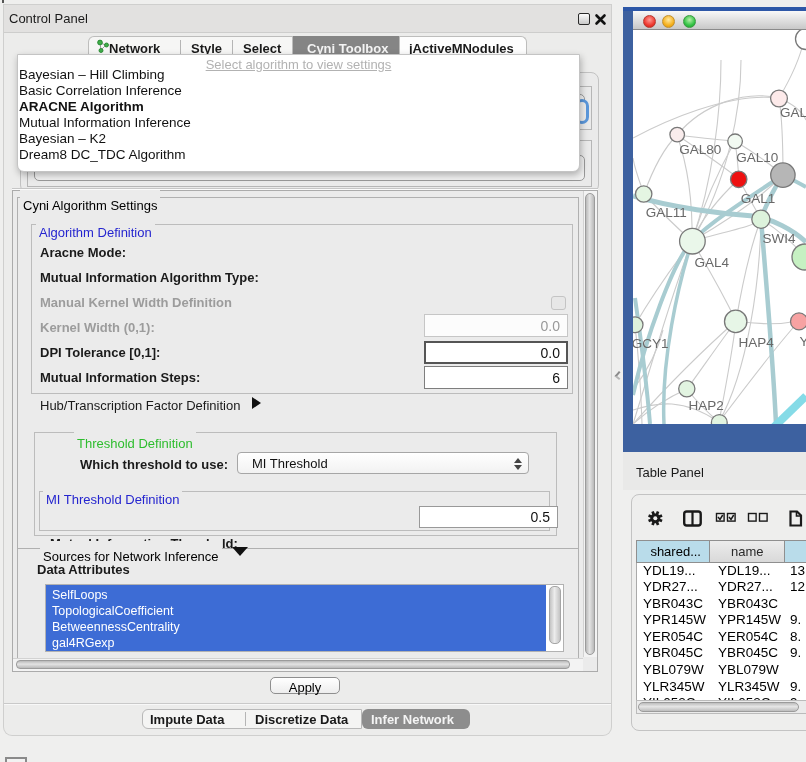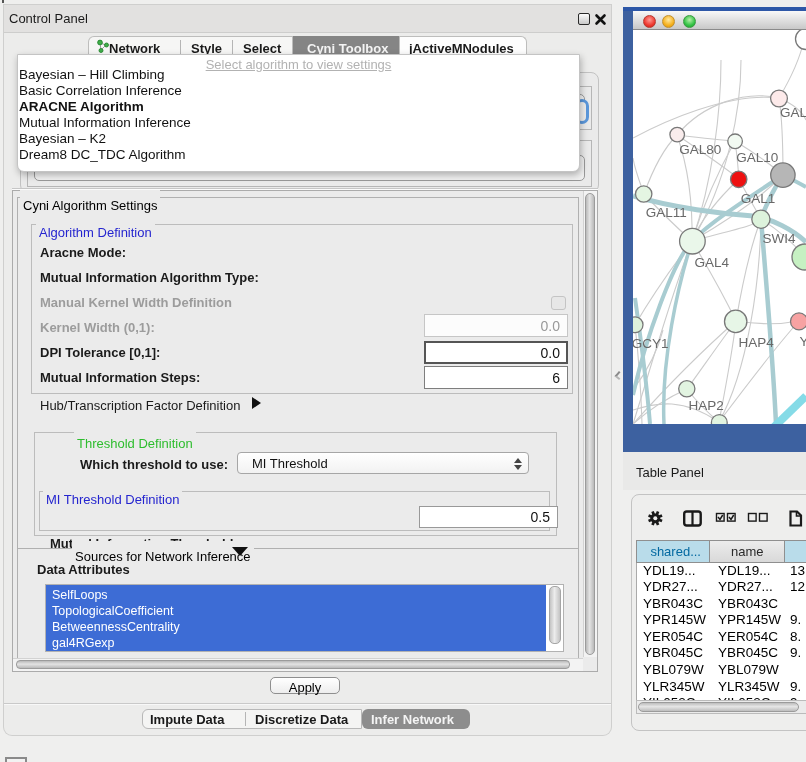--- a/index.html
+++ b/index.html
@@ -95,21 +95,21 @@
         <div class="up"></div>
         <div class="dn"></div>
       </div>
     </div>
 <div class="gbox" style="left:39px;top:491px;width:511px;height:40px;border-color:#bcbcbc;"></div>
 <div class="gtitle" style="left:43px;top:484px;color:#2525cf;">MI Threshold Definition</div>
 <div class="lbl b" style="left:50px;top:536px;">Mutual Information Threshold:</div>
 <div class="field" style="left:419px;top:506px;width:139px;height:22px;border:1px solid #999;padding:2px 7px 0 0;">0.5</div>
 
 <div class="gbox" style="left:17px;top:548px;width:562px;height:110px;border-bottom:none;border-right:none;border-color:#b0b0b0;"></div>
-<div class="gtitle" style="left:40px;top:541px;margin-left:32px;">Sources for Network Inference</div>
+<div class="gtitle" style="left:40px;top:541px;">Sources for Network Inference</div>
 <div class="abs" style="left:232px;top:547px;width:0;height:0;border-left:8px solid transparent;border-right:8px solid transparent;border-top:9px solid #111;"></div>
 <div class="lbl b" style="left:37px;top:562px;">Data Attributes</div>
 
 <div class="abs" style="left:45px;top:584px;width:519px;height:68px;background:#fff;border:1px solid #b2b2b2;box-sizing:border-box;"></div>
 <div class="abs" style="left:46px;top:585px;width:500px;height:66px;background:#3d6cd5;"></div>
 <div class="abs" style="left:52px;top:587px;font-size:12.5px;color:#fff;line-height:16px;white-space:nowrap;">SelfLoops<br>TopologicalCoefficient<br>BetweennessCentrality<br>gal4RGexp</div>
 <div class="abs" style="left:549px;top:585.5px;width:12px;height:58px;background:linear-gradient(90deg,#c3c3c3,#ececec 45%,#c3c3c3);border:1px solid #a5a5a5;border-radius:5px;box-sizing:border-box;"></div>
 
 <div class="abs" style="left:270px;top:677px;width:70px;height:19px;background:linear-gradient(#ffffff,#ededed);border:1px solid #8f8f8f;border-radius:5px;box-sizing:border-box;text-align:center;font-size:13px;padding-top:2px;height:17px;">Apply</div>
 
@@ -245,21 +245,21 @@
 <path d="M72 8 l2 2.5 l2.7 -4.5" fill="none" stroke="#1a1a1a" stroke-width="1.5"></path>
 <path d="M83 8 l2 2.5 l2.7 -4.5" fill="none" stroke="#1a1a1a" stroke-width="1.5"></path>
 <path d="M144.5 2.5 h6.5 l4 4 v10 h-10.5 z" fill="none" stroke="#1a1a1a" stroke-width="2.2"></path>
 <path d="M150.5 2.5 v4.5 h4.5" fill="none" stroke="#1a1a1a" stroke-width="1.6"></path>
 </svg>
 
 <div class="abs" style="left:635.7px;top:539.7px;width:175px;height:174px;background:#ffffff;border:1px solid #aaa;box-sizing:border-box;overflow:hidden;"></div>
 <div class="abs" style="left:635.7px;top:539.7px;width:74px;height:23px;background:#b9dcea;border:1px solid #8f8f8f;box-sizing:border-box;"></div>
 <div class="abs" style="left:709.7px;top:539.7px;width:75px;height:23px;background:linear-gradient(#ececec,#d9d9d9);border:1px solid #8f8f8f;border-left:none;box-sizing:border-box;"></div>
 <div class="abs" style="left:784.7px;top:539.7px;width:25px;height:23px;background:#b9dcea;border:1px solid #8f8f8f;border-left:none;border-right:none;box-sizing:border-box;"></div>
-<div class="abs" style="left:635.7px;top:544px;width:80px;text-align:center;font-size:13px;color:#0369a1;">shared...</div>
+<div class="abs" style="left:635.7px;top:544px;width:80px;text-align:center;font-size:13px;color:#000000;">shared...</div>
 <div class="abs" style="left:709.7px;top:544px;width:75px;text-align:center;font-size:13px;color:#2a2a2a;">name</div>
 <div class="abs" style="left:643px;top:562.5px;font-size:13.5px;color:#000;line-height:16.6px;white-space:nowrap;">YDL19...<br>YDR27...<br>YBR043C<br>YPR145W<br>YER054C<br>YBR045C<br>YBL079W<br>YLR345W<br>YIL052C</div>
 <div class="abs" style="left:718px;top:562.5px;font-size:13.5px;color:#000;line-height:16.6px;white-space:nowrap;">YDL19...<br>YDR27...<br>YBR043C<br>YPR145W<br>YER054C<br>YBR045C<br>YBL079W<br>YLR345W<br>YIL052C</div>
 <div class="abs" style="left:790px;top:562.5px;font-size:13.5px;color:#000;line-height:16.6px;white-space:nowrap;">13<br>12<br>&nbsp;<br>9.<br>8.<br>9.<br>&nbsp;<br>9.<br>9.</div>
 
 <div class="abs" style="left:635.7px;top:700px;width:175px;height:14px;background:#ebebeb;border:1px solid #bbb;box-sizing:border-box;"></div>
 <div class="abs" style="left:638px;top:702px;width:161px;height:10px;background:linear-gradient(#bdbdbd,#e6e6e6 45%,#bdbdbd);border:1px solid #9b9b9b;border-radius:5px;box-sizing:border-box;"></div>
 
 </div>
 

